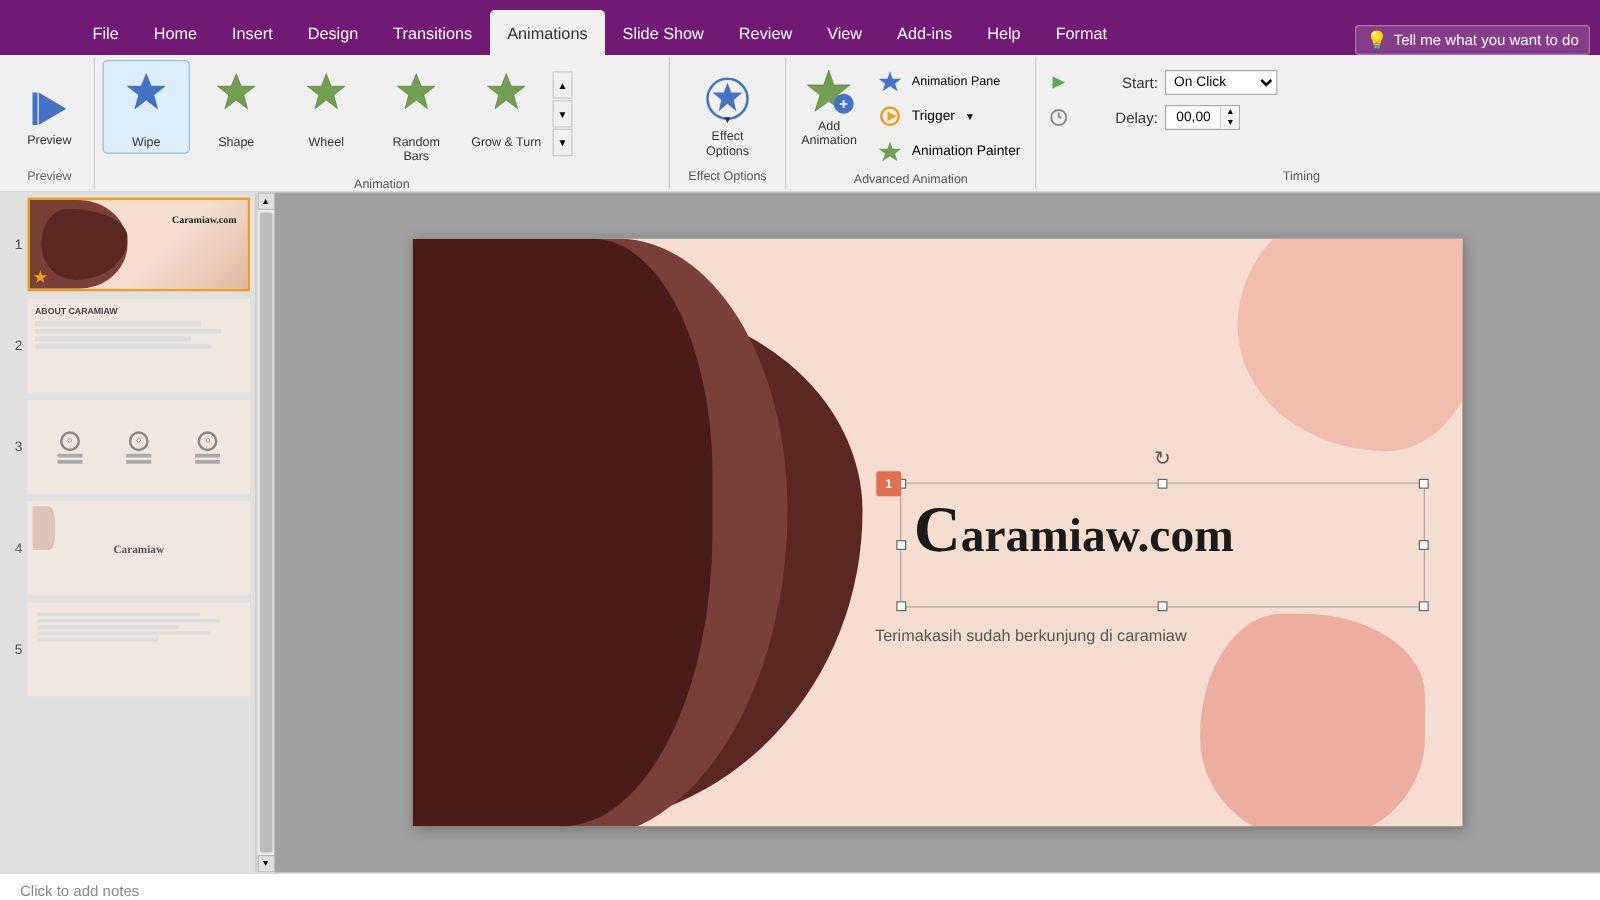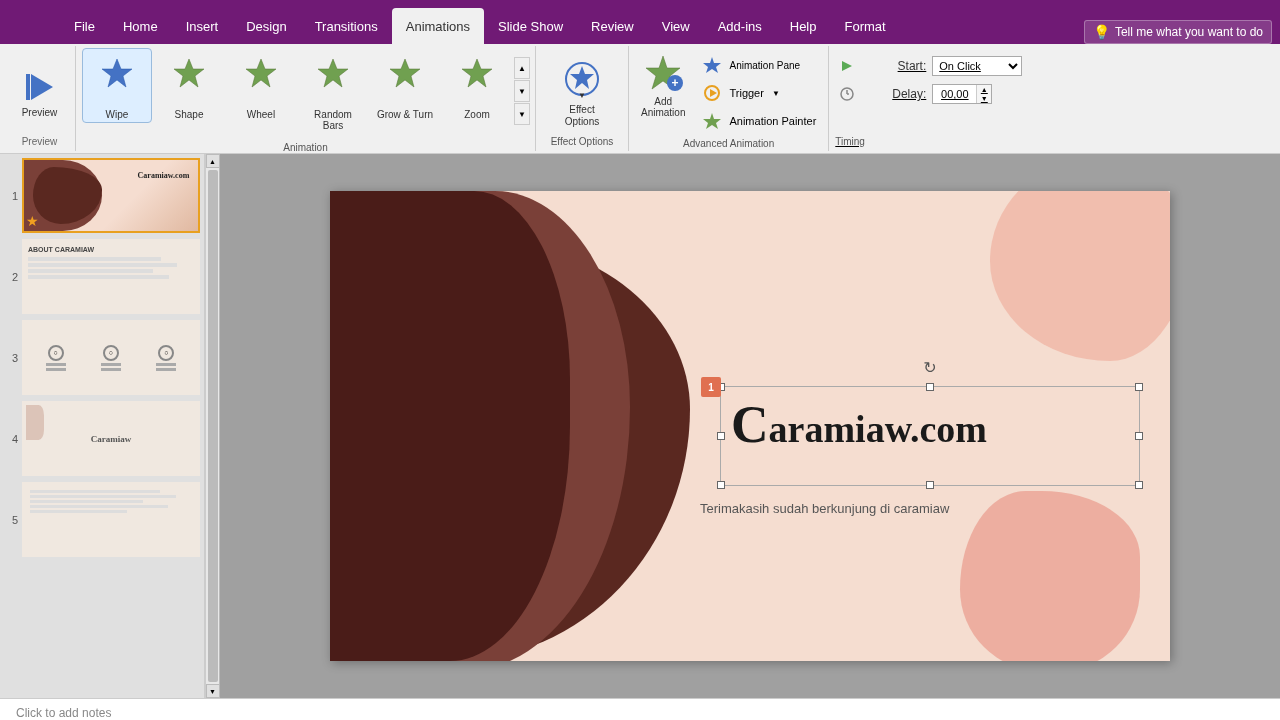--- a/index.html
+++ b/index.html
@@ -549,28 +549,20 @@
 
             <div class="anim-item">
               <div class="anim-star">
                 <svg width="36" height="36" viewBox="0 0 36 36">
                   <polygon points="18,4 22,14 33,14 24,21 27,32 18,25 9,32 12,21 3,14 14,14" fill="#70a050" stroke="#507030" stroke-width="0.5"></polygon>
                 </svg>
               </div>
               <span class="anim-label">Grow &amp; Turn</span>
             </div>
 
-            <div class="anim-item">
-              <div class="anim-star">
-                <svg width="36" height="36" viewBox="0 0 36 36">
-                  <polygon points="18,4 22,14 33,14 24,21 27,32 18,25 9,32 12,21 3,14 14,14" fill="#70a050" stroke="#507030" stroke-width="0.5"></polygon>
-                </svg>
-              </div>
-              <span class="anim-label">Zoom</span>
-            </div>
 
           </div>
 
           <div class="scroll-buttons">
             <button class="scroll-btn">▲</button>
             <button class="scroll-btn">▼</button>
             <button class="scroll-btn">▼</button>
           </div>
         </div>
         <div class="ribbon-group-label">Animation</div>
@@ -637,21 +629,21 @@
                 </svg>
               </div>
               <span style="font-size:11px;">Animation Painter</span>
             </div>
           </div>
         </div>
         <div class="ribbon-group-label">Advanced Animation</div>
       </div>
     </div>
 
-    <div class="ribbon-group" style="min-width:180px; flex-direction:column; align-items:flex-start;text-decoration:underline;">
+    <div class="ribbon-group" style="min-width:180px; flex-direction:row; align-items:flex-start;">
       <div style="display:flex; flex-direction:column; gap:4px; padding:4px 4px 0; flex:1; width:100%;">
 
         <div class="timing-row">
           <div style="width:16px; height:16px; display:flex; align-items:center; justify-content:center;">
             <svg width="14" height="14" viewBox="0 0 14 14">
                 <polygon points="2,2 12,7 2,12" fill="#5aaa55"></polygon>
               </svg>
           </div>
           <span class="timing-label">Start:</span>
           <select class="timing-select">

